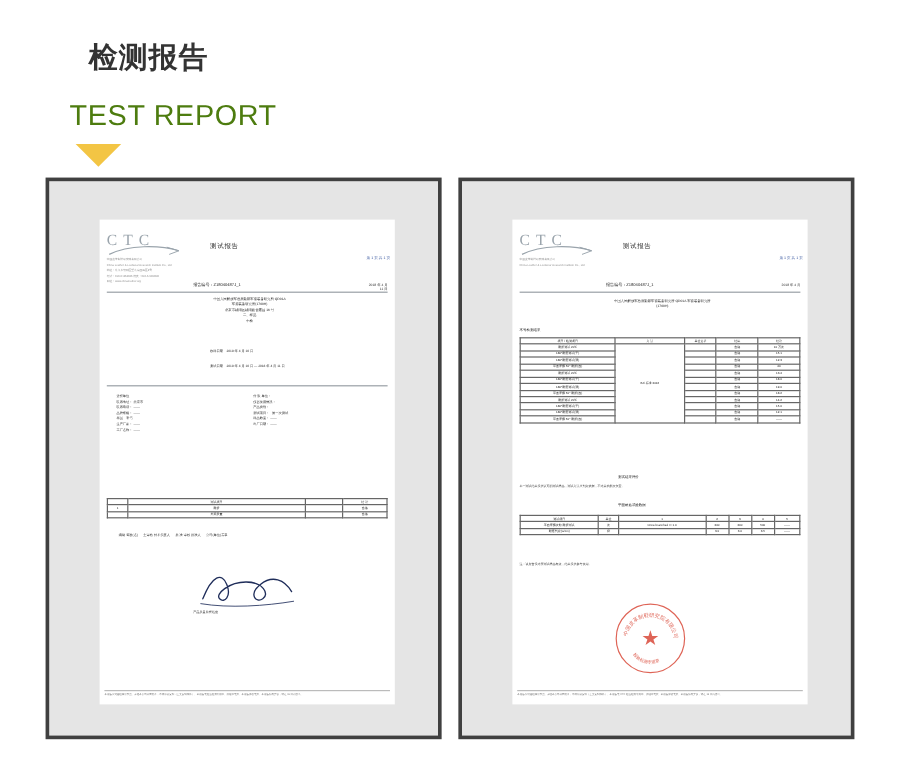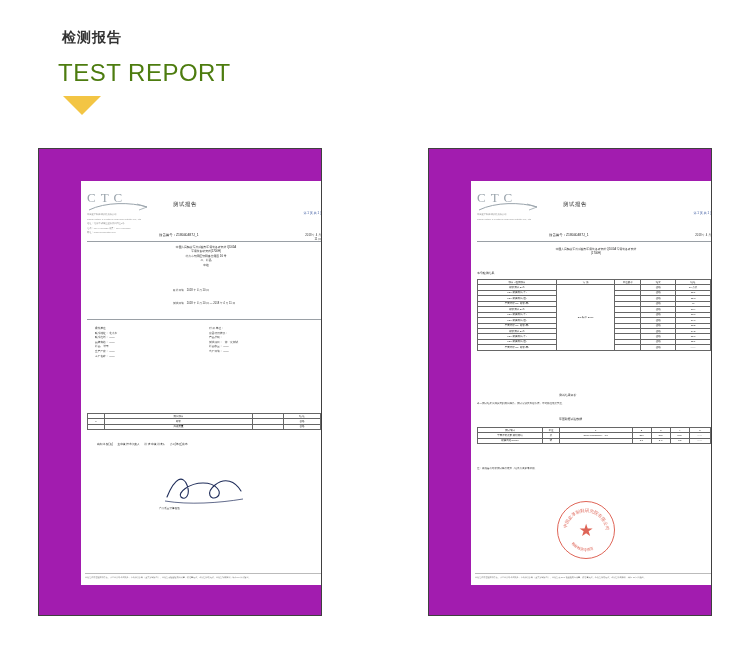--- a/index.html
+++ b/index.html
@@ -19,26 +19,26 @@
     height: 647px;
     position: relative;
   }
   
   .header {
     position: absolute;
     left: 58px;
     top: 18px;
   }
   .header .title-cn {
-    font-size: 14px;
+    font-size: 24px;
     font-weight: bold;
     color: #333333;
     letter-spacing: 1px;
     line-height: 30px;
-    margin: 4px;
+    margin: 16px;
   }
   .header .title-en {
     font-size: 24px;
     color: #4d7c0f;
     letter-spacing: 0.5px;
     line-height: 34px;
     margin: 2px 0 0 0;
     font-weight: normal;
   }
   .header .triangle {
@@ -54,24 +54,24 @@
   .cards {
     position: absolute;
     left: 38px;
     top: 148px;
     width: 674px;
     height: 468px;
     display: flex;
     justify-content: space-between;
   }
   .card {
-    width: 284px;
+    width: 330px;
     height: 468px;
-    background: #a21caf;
-    border: 1px solid #404040;
+    background: #e5e5e5;
+    border: 3px solid #404040;
     box-sizing: border-box;
     position: relative;
     overflow: hidden;
   }
   .doc {
     position: absolute;
     left: 42px;
     top: 32px;
     width: 246px;
     height: 404px;

